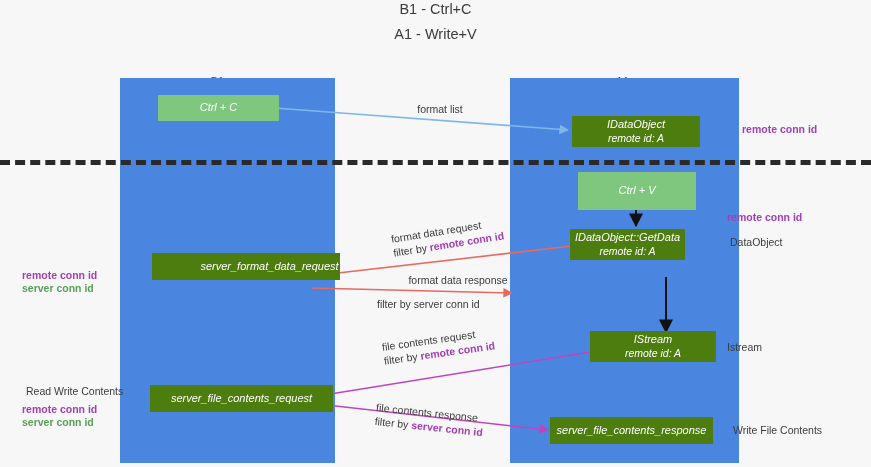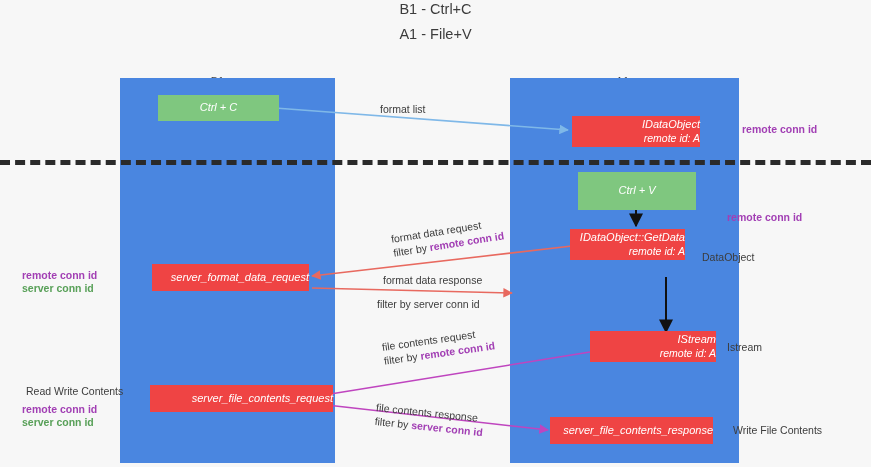--- a/index.html
+++ b/index.html
@@ -66,21 +66,21 @@
     align-items: center;
     justify-content: center;
     color: #ffffff;
     font-size: 11px;
     line-height: 13.5px;
     text-align: center;
     white-space: pre;
     font-style: italic;
   }
   .node.green  { background: #7fc77f; }
-  .node.orange { background: #ef4444; align-items: flex-end; }
+  .node.orange { background: #4d7c0f; }
   .node .ln2 { font-size: 10.5px; }
 
   
   .sep {
     position: absolute;
     left: 0;
     width: 871px;
     height: 0;
     border-top: 5px dashed #2a2a2a;
   }
@@ -88,40 +88,40 @@
   
   .lbl {
     position: absolute;
     font-size: 10.5px;
     line-height: 13.5px;
     white-space: pre;
     color: #3c3c3c;
   }
   .lbl.purple  { color: #a23fb4; font-weight: bold; }
   .lbl.green   { color: #58a058; font-weight: bold; }
-  .lbl.center  { }
+  .lbl.center  { text-align: center; }
 
   
   .rot {
     position: absolute;
     font-size: 10.5px;
     line-height: 14px;
     white-space: nowrap;
     color: #3c3c3c;
     transform-origin: 0 0;
   }
   .rot .hl-purple { color: #a23fb4; font-weight: bold; }
 </style>
 </head>
 <body>
 
 <div id="stage">
 
   <div class="title l1">B1 - Ctrl+C</div>
-  <div class="title l2">A1 - File+V</div>
+  <div class="title l2">A1 - Write+V</div>
 
   <div class="col-head" style="left:150px; top:49px; width:135px;">
     <div>B1</div>
     <div>connection</div>
   </div>
   <div class="col-head" style="left:545px; top:49px; width:155px;">
     <div>A1</div>
     <div>remote</div>
   </div>
 
@@ -175,21 +175,21 @@
 
   <div class="node green" style="left:578px; top:172px; width:118px; height:38px;">
     <div class="ln1">Ctrl + V</div>
   </div>
 
   <div class="node orange" style="left:570px; top:229px; width:115px; height:31px;">
     <div class="ln1">IDataObject::GetData</div>
     <div class="ln2">remote id: A</div>
   </div>
 
-  <div class="node orange" style="left:152px; top:264px; width:157px; height:27px;padding-left:47px;">
+  <div class="node orange" style="left:152px; top:253px; width:188px; height:27px;padding-left:47px;">
     <div class="ln1">server_format_data_request</div>
   </div>
 
 
   <div class="node orange" style="left:590px; top:331px; width:126px; height:31px;">
     <div class="ln1">IStream</div>
     <div class="ln2">remote id: A</div>
   </div>
 
   <div class="node orange" style="left:150px; top:385px; width:183px; height:27px;">
@@ -217,21 +217,21 @@
 
   <div class="rot" style="left:377px; top:400px; transform: rotate(6deg);">
     <div>file contents response</div>
     <div><span>filter by </span><span class="hl-purple">server conn id</span></div>
   </div>
 
   <div class="lbl purple" style="left:742px; top:123px;">remote conn id</div>
 
   <div class="lbl purple" style="left:727px; top:211px;">remote conn id</div>
 
-  <div class="lbl" style="left:702px; top:236px;margin-top:15px;">DataObject</div>
+  <div class="lbl" style="left:730px; top:236px;">DataObject</div>
 
   <div class="lbl" style="left:727px; top:341px;">Istream</div>
 
   <div class="lbl" style="left:733px; top:424px;">Write File Contents</div>
 
   <div class="lbl purple" style="left:22px; top:269px;">remote conn id</div>
   <div class="lbl green" style="left:22px; top:282px;">server conn id</div>
 
   <div class="lbl" style="left:26px; top:385px;">Read Write Contents</div>
   <div class="lbl purple" style="left:22px; top:403px;">remote conn id</div>

